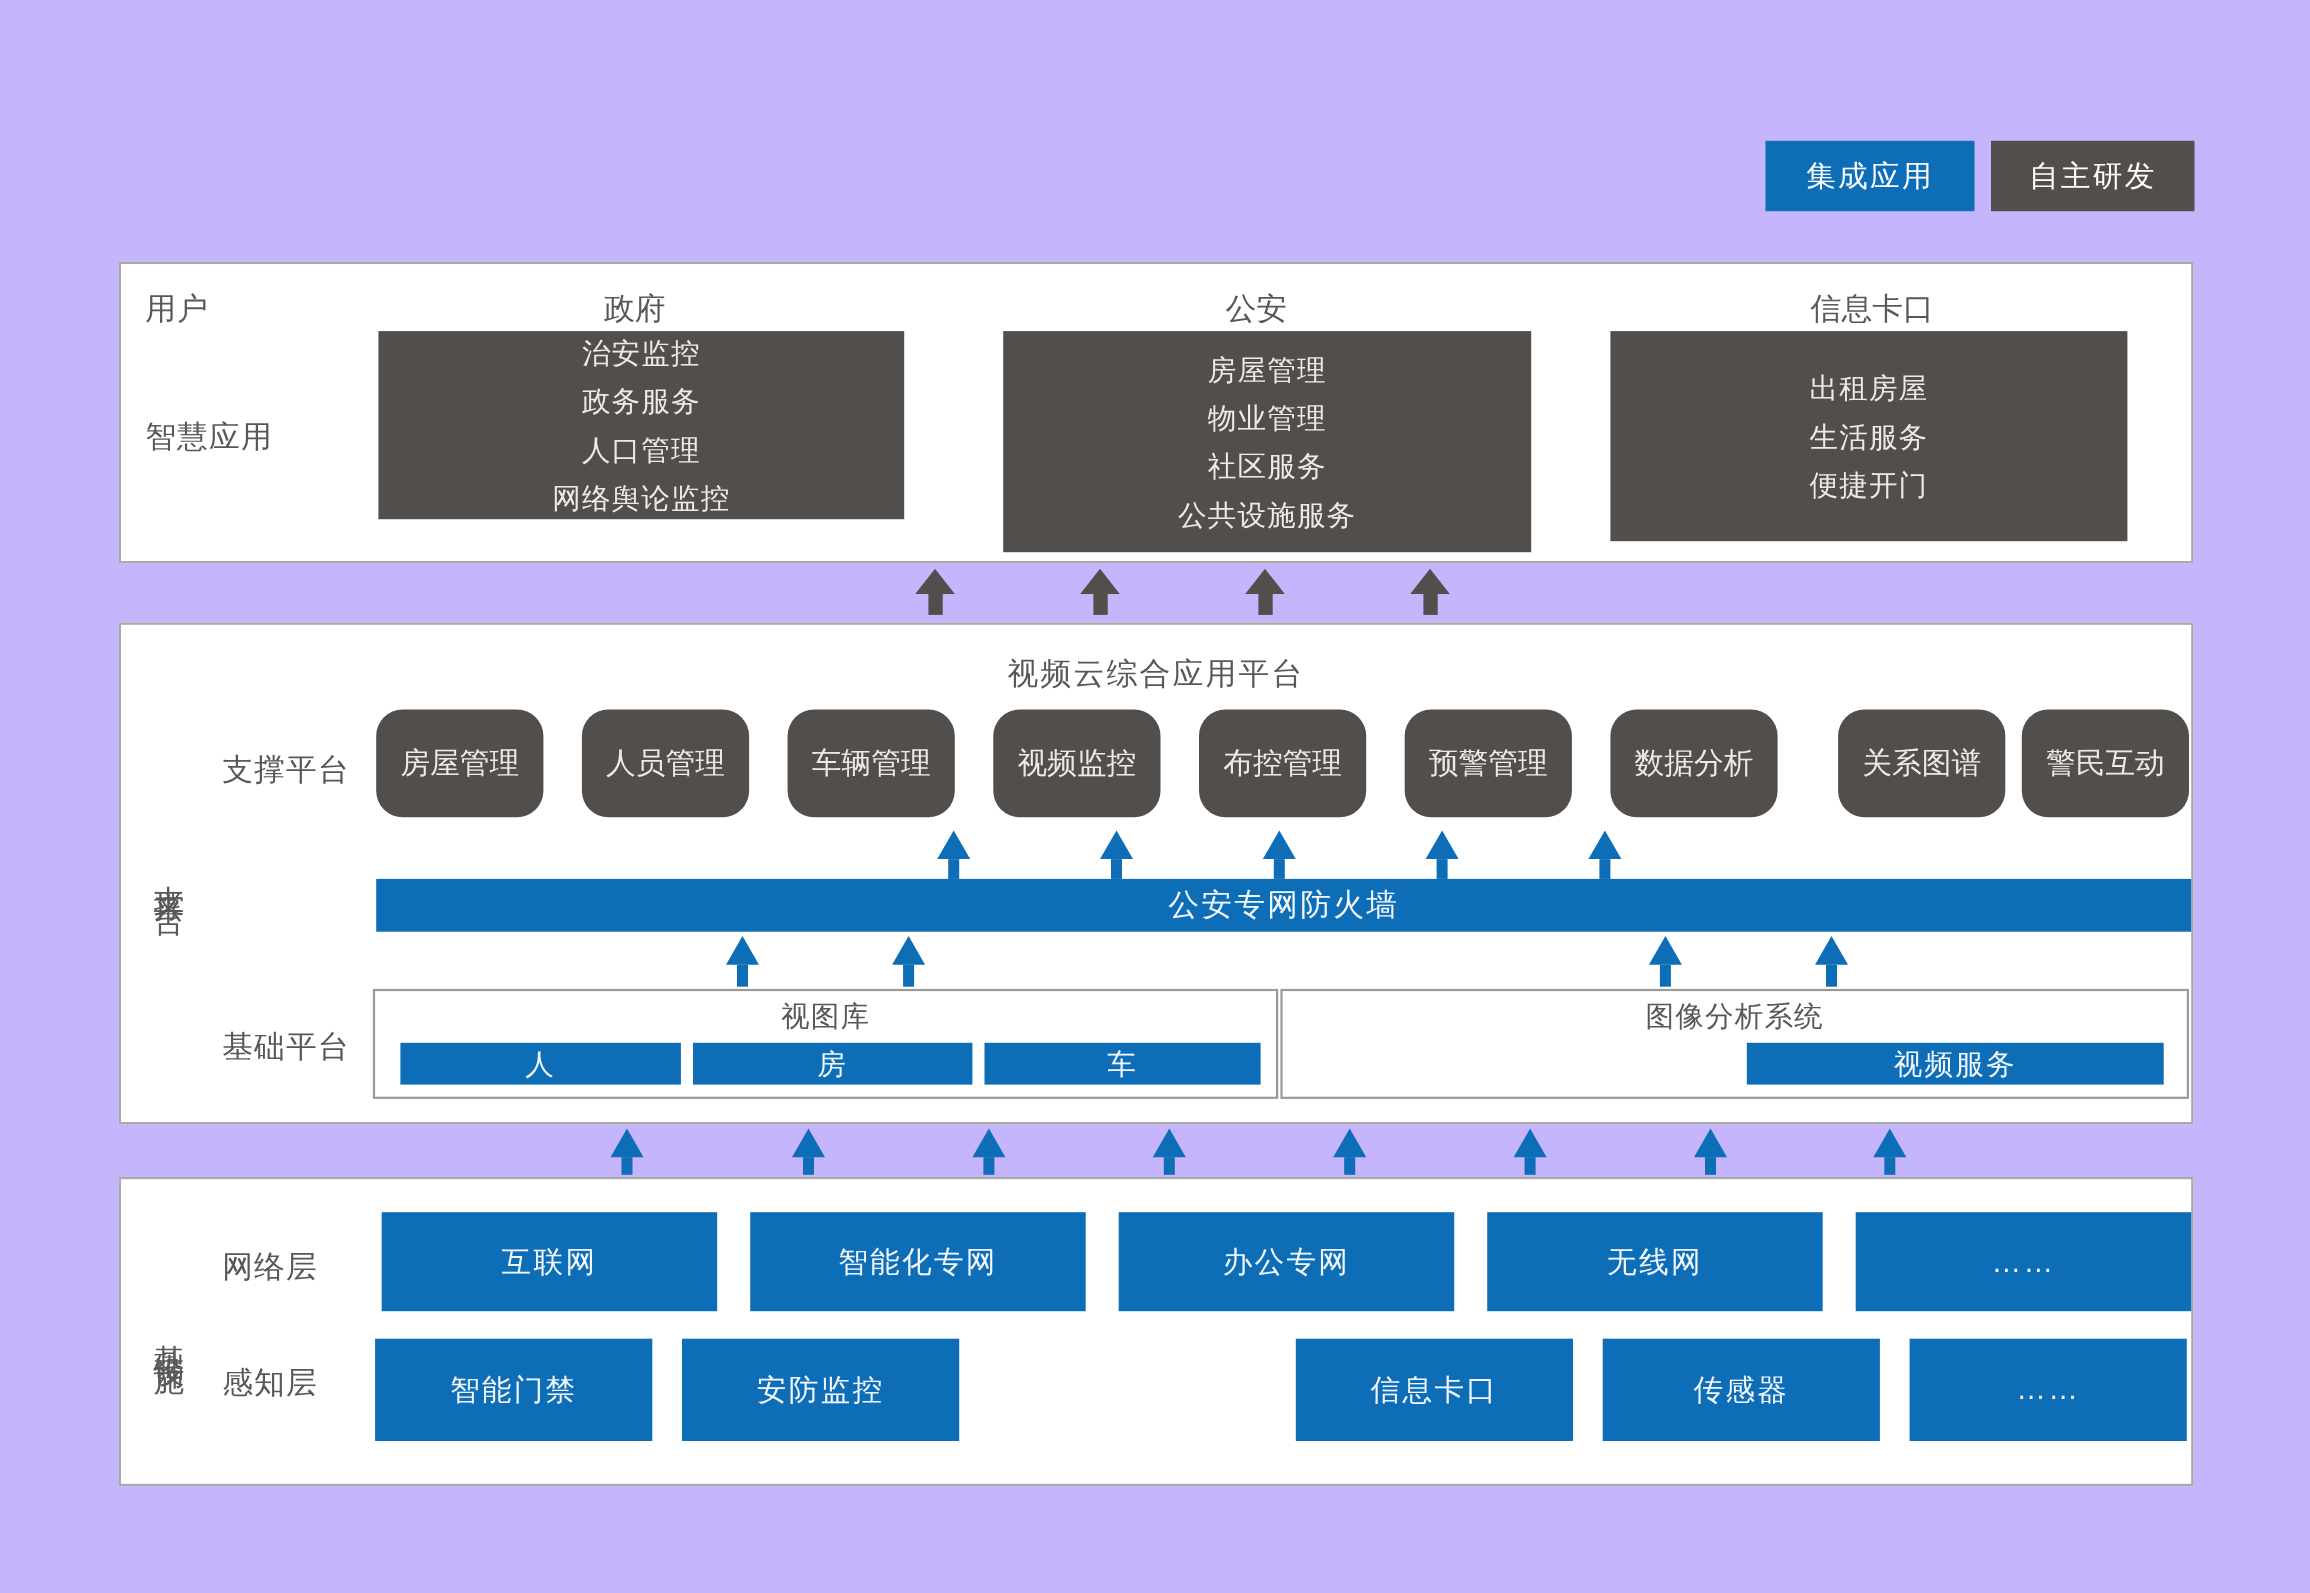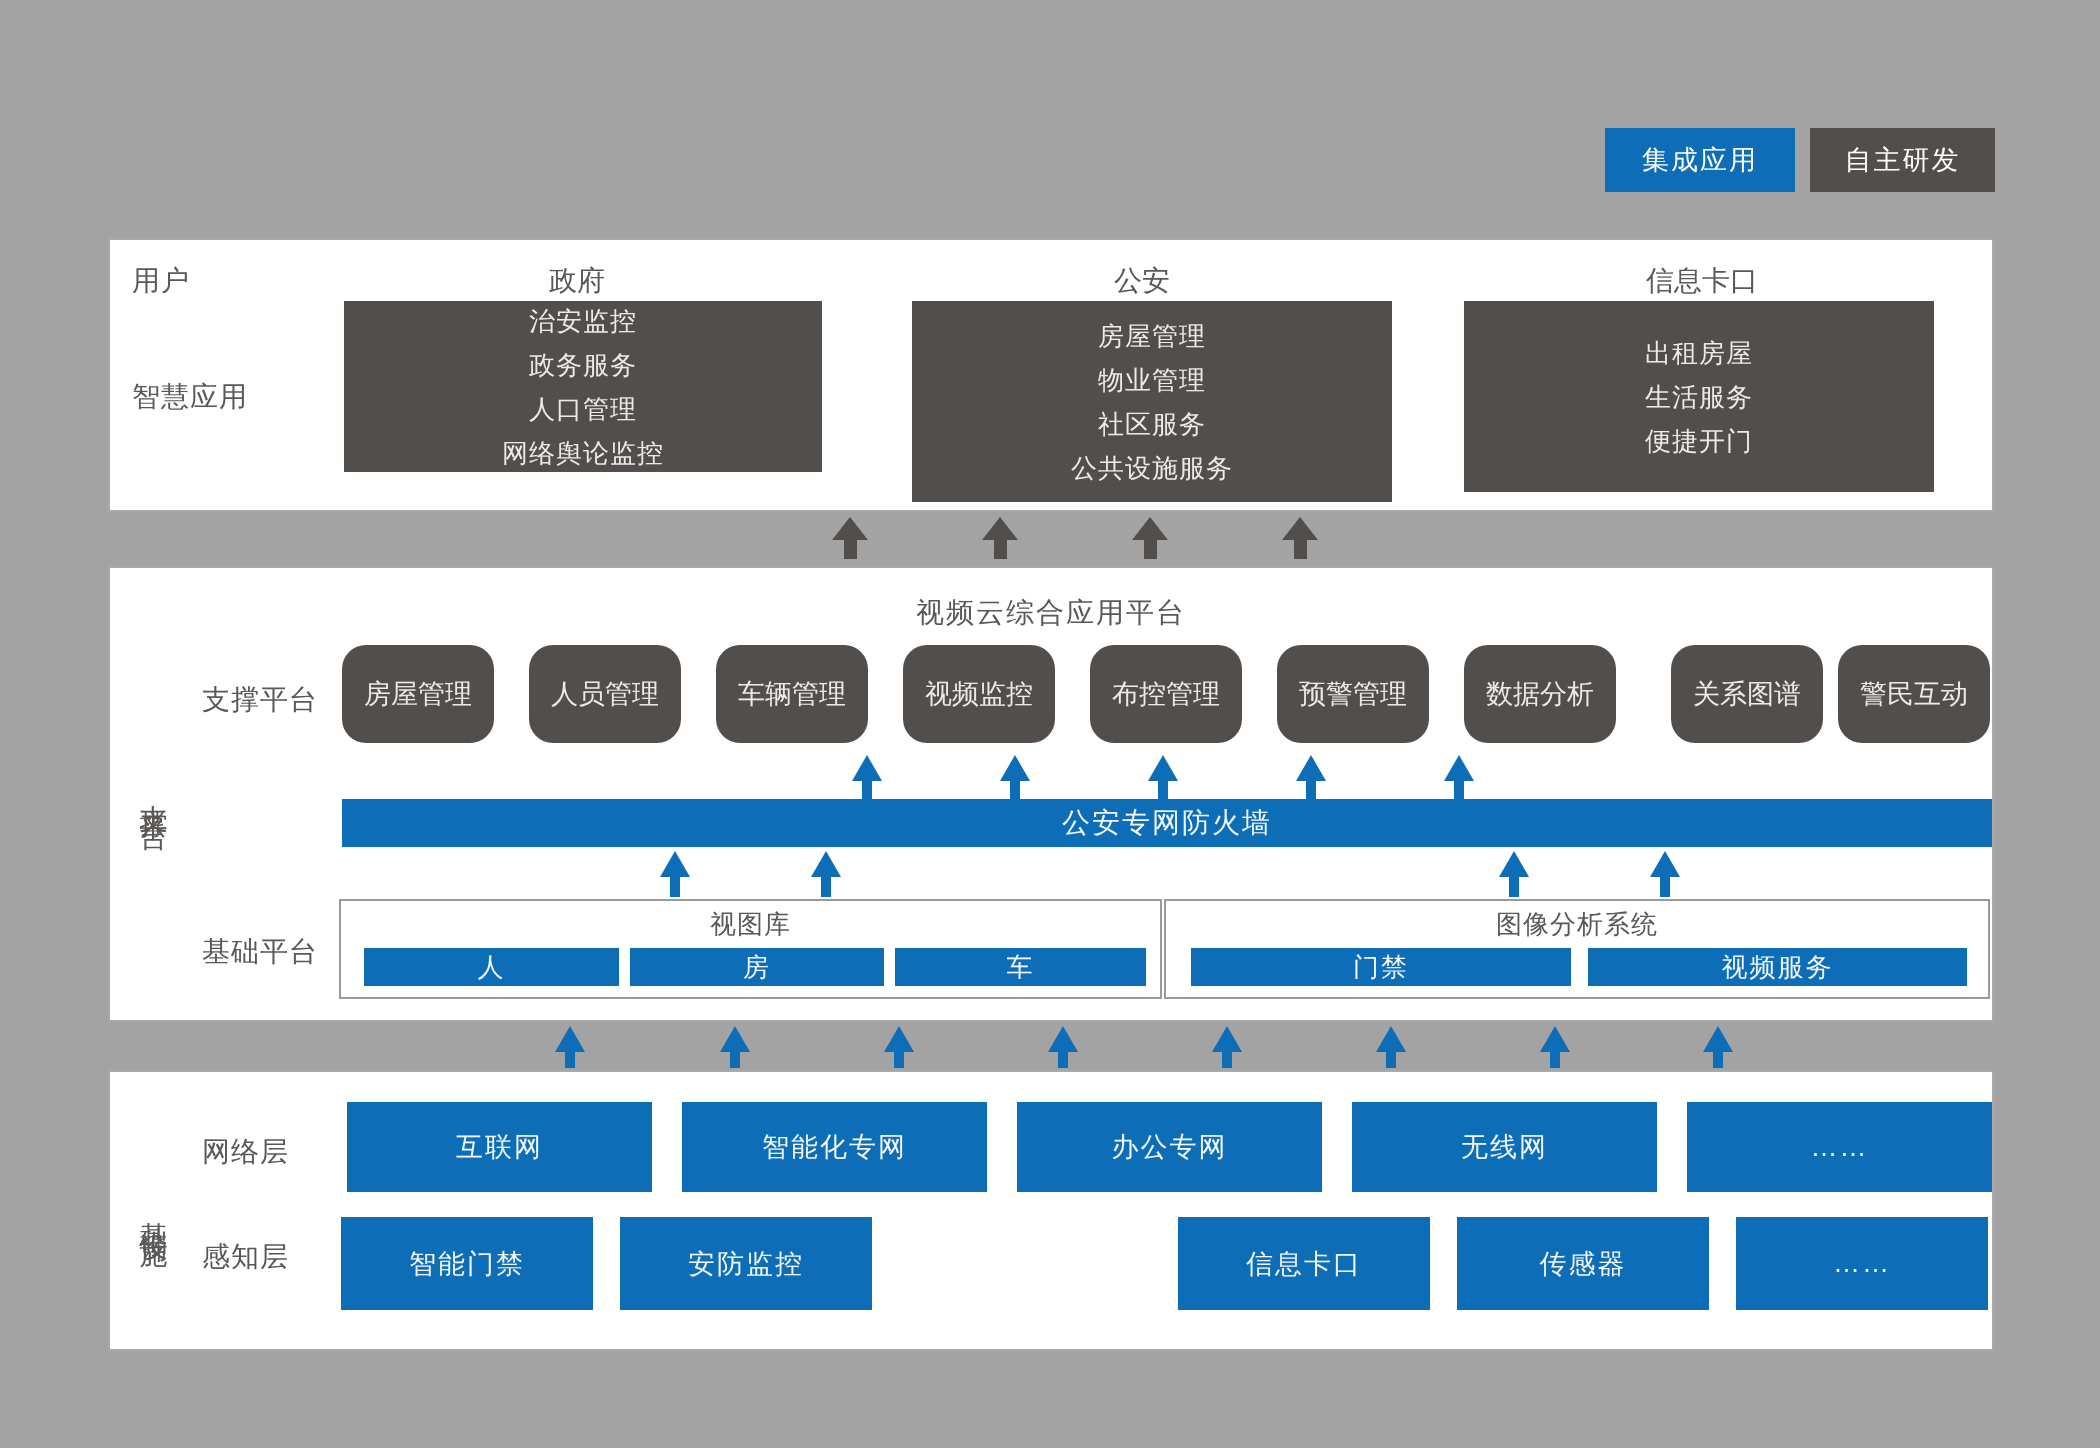--- a/index.html
+++ b/index.html
@@ -5,21 +5,21 @@
   :root{
     --blue:#0d6db7;
     --dark:#524e4b;
     --border:#a9a9a9;
     --inner-border:#9a9a9a;
     --label:#5a5856;
     --boxtext:#eceae9;
   }
   html,body{margin:0;padding:0;background:#fff;}
   body{font-family:"Liberation Sans","DejaVu Sans",sans-serif;}
-  .canvas{position:relative;width:2100px;height:1448px;background:#a3a3a3;overflow:hidden;}
+  .canvas{position:relative;width:2100px;height:1448px;background:#c4b5fd;overflow:hidden;}
 
   
   .legend-chip{position:absolute;top:128px;height:64px;display:flex;align-items:center;justify-content:center;
     color:#fff;font-size:27px;letter-spacing:2px;}
   .legend-blue{left:1605px;width:190px;background:var(--blue);}
   .legend-dark{left:1810px;width:185px;background:var(--dark);}
 
   
   .section{position:absolute;left:108px;width:1886px;border:2px solid var(--border);box-sizing:border-box;background:#fff;}
   .sec1{top:238px;height:274px;}
@@ -178,21 +178,20 @@
 
     <div class="base-group bg-left">
       <div class="base-title">视图库</div>
       <div class="base-bar" style="left:23px;width:255px;">人</div>
       <div class="base-bar" style="left:289px;width:254px;">房</div>
       <div class="base-bar" style="left:554px;width:251px;">车</div>
     </div>
 
     <div class="base-group bg-right">
       <div class="base-title">图像分析系统</div>
-      <div class="base-bar" style="left:25px;width:380px;">门禁</div>
       <div class="base-bar" style="left:422px;width:379px;">视频服务</div>
     </div>
   </div>
 
   <div class="arrow blue" style="left:570px;top:1026px;height:42px;">
       <div class="head"></div>
       <div class="stem"></div>
     </div>
   <div class="arrow blue" style="left:735px;top:1026px;height:42px;">
       <div class="head"></div>

